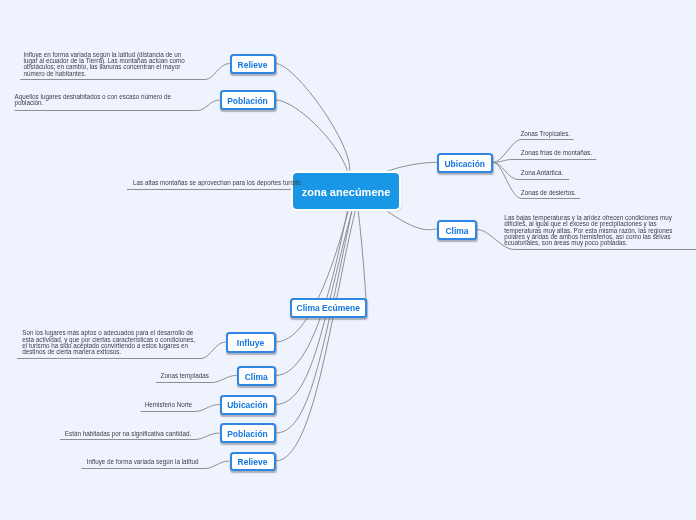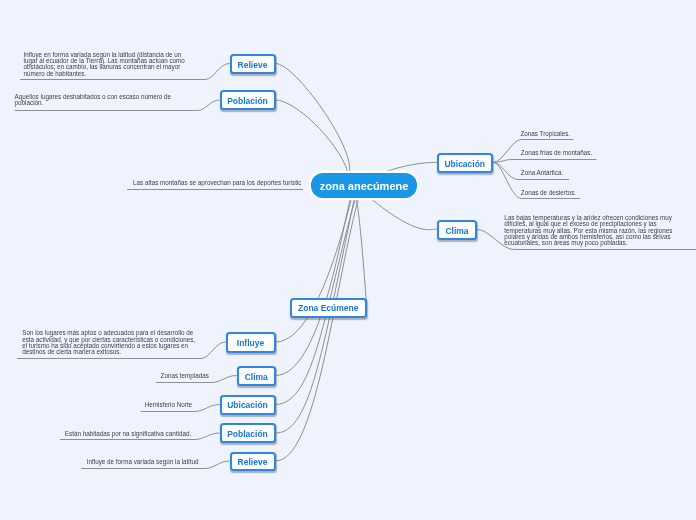--- a/index.html
+++ b/index.html
@@ -40,39 +40,39 @@
       <path d="M580.1,198.5 L522,198.5 C510,198.5 503,162.4 493,162.4"></path>
       <path d="M696,249.5 L514,249.5 C501,249.5 490,229.5 477,229.5"></path>
       <path d="M16.9,358.5 L201,358.5 C210,358.5 215,342 225.5,342"></path>
       <path d="M156,382.5 L212,382.5 C221,382.5 226,375.5 236.5,375.5"></path>
       <path d="M140.5,411.5 L195,411.5 C204,411.5 209,404.5 219.5,404.5"></path>
       <path d="M60,439.5 L195,439.5 C204,439.5 209,433 219.5,433"></path>
       <path d="M81.5,468.5 L205,468.5 C214,468.5 219,461 229.5,461"></path>
     </g>
   </svg>
 
-  <div class="node root" style="left:311px;top:172.7px;width:106.1px;height:25px;border-radius:12px;">
+  <div class="node root" style="left:293px;top:172.7px;width:106.1px;height:36px;">
     <span>zona anecúmene</span>
   </div>
 
   <div class="node" style="left:229.5px;top:53.5px;width:46px;height:20.5px;">
     <span>Relieve</span>
   </div>
   <div class="node" style="left:219.5px;top:89.5px;width:56px;height:20.5px;">
     <span>Población</span>
   </div>
   <div class="node" style="left:437px;top:152.5px;width:55.5px;height:20.5px;">
     <span>Ubicación</span>
   </div>
   <div class="node" style="left:437px;top:219.5px;width:40px;height:20.5px;">
     <span>Clima</span>
   </div>
 
   <div class="node" style="left:290px;top:297.5px;width:76.5px;height:20px;">
-    <span>Zona Ecúmene</span>
+    <span>Clima Ecúmene</span>
   </div>
 
   <div class="node" style="left:225.5px;top:332px;width:50px;height:20.5px;">
     <span>Influye</span>
   </div>
   <div class="node" style="left:236.5px;top:365.5px;width:39.5px;height:20.5px;">
     <span>Clima</span>
   </div>
   <div class="node" style="left:219.5px;top:394.5px;width:56px;height:20px;">
     <span>Ubicación</span>

